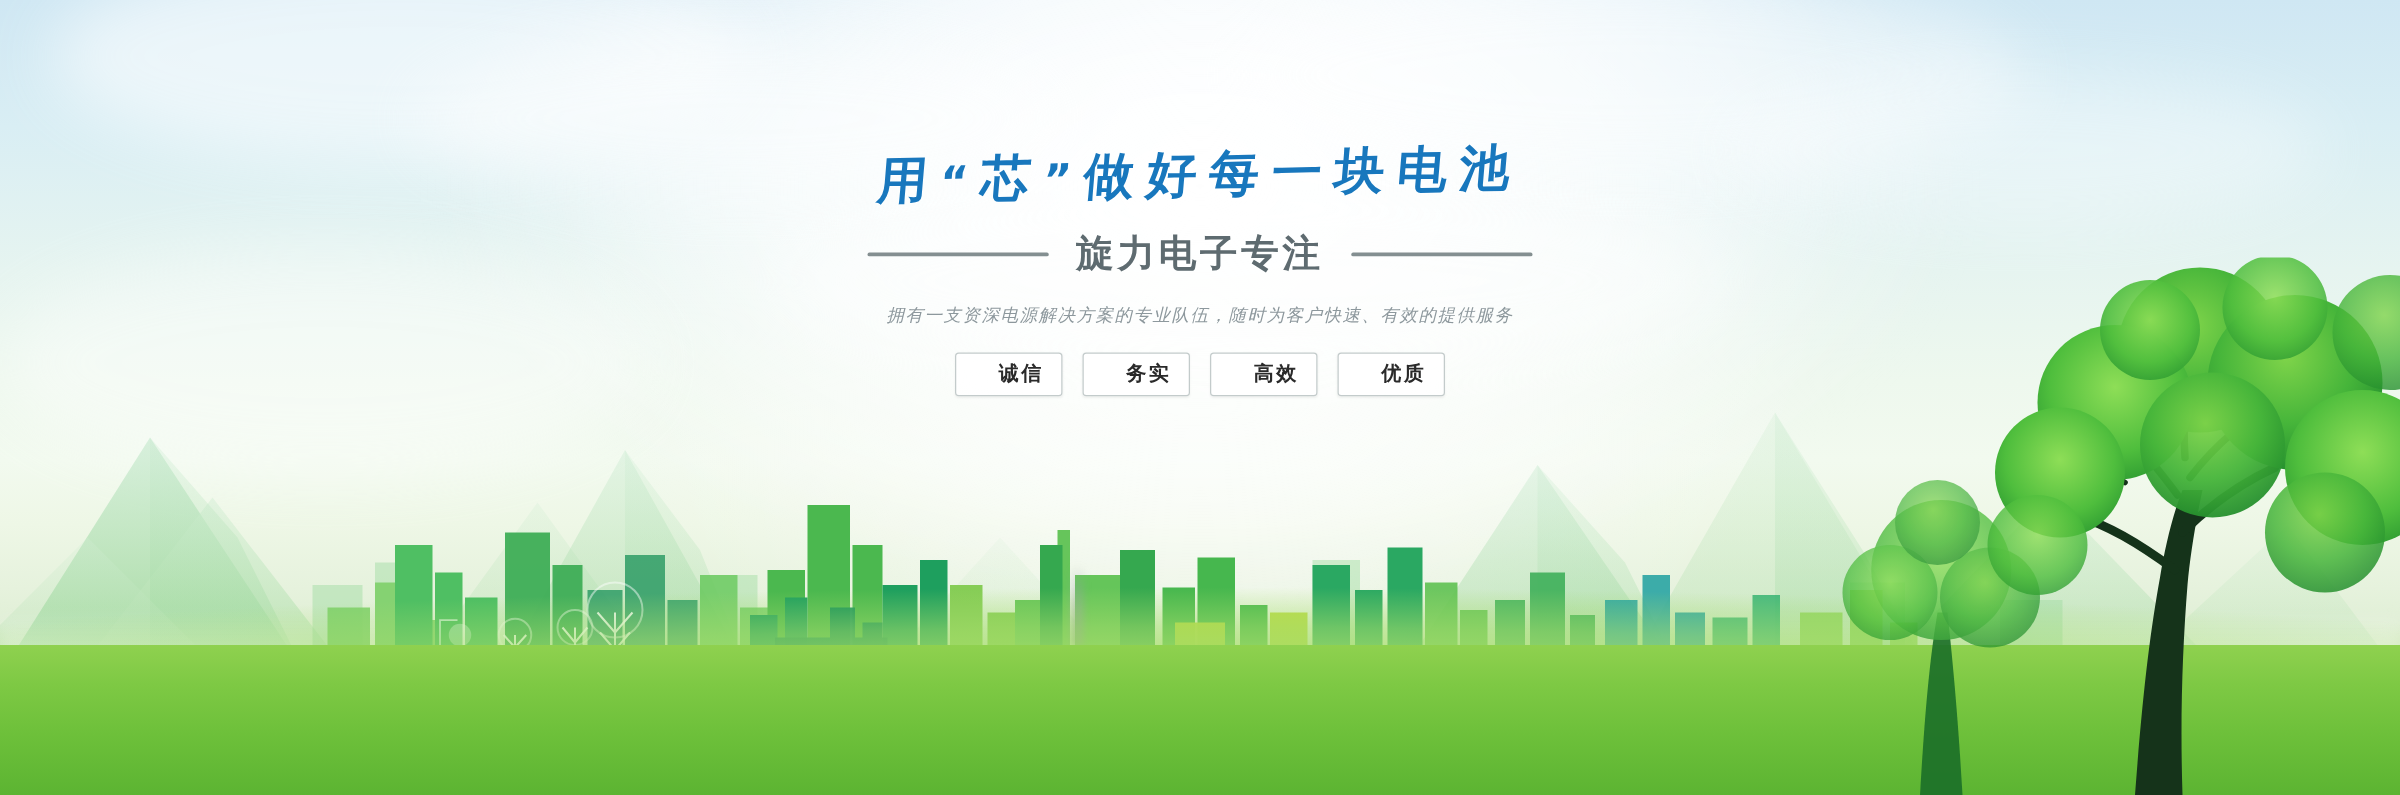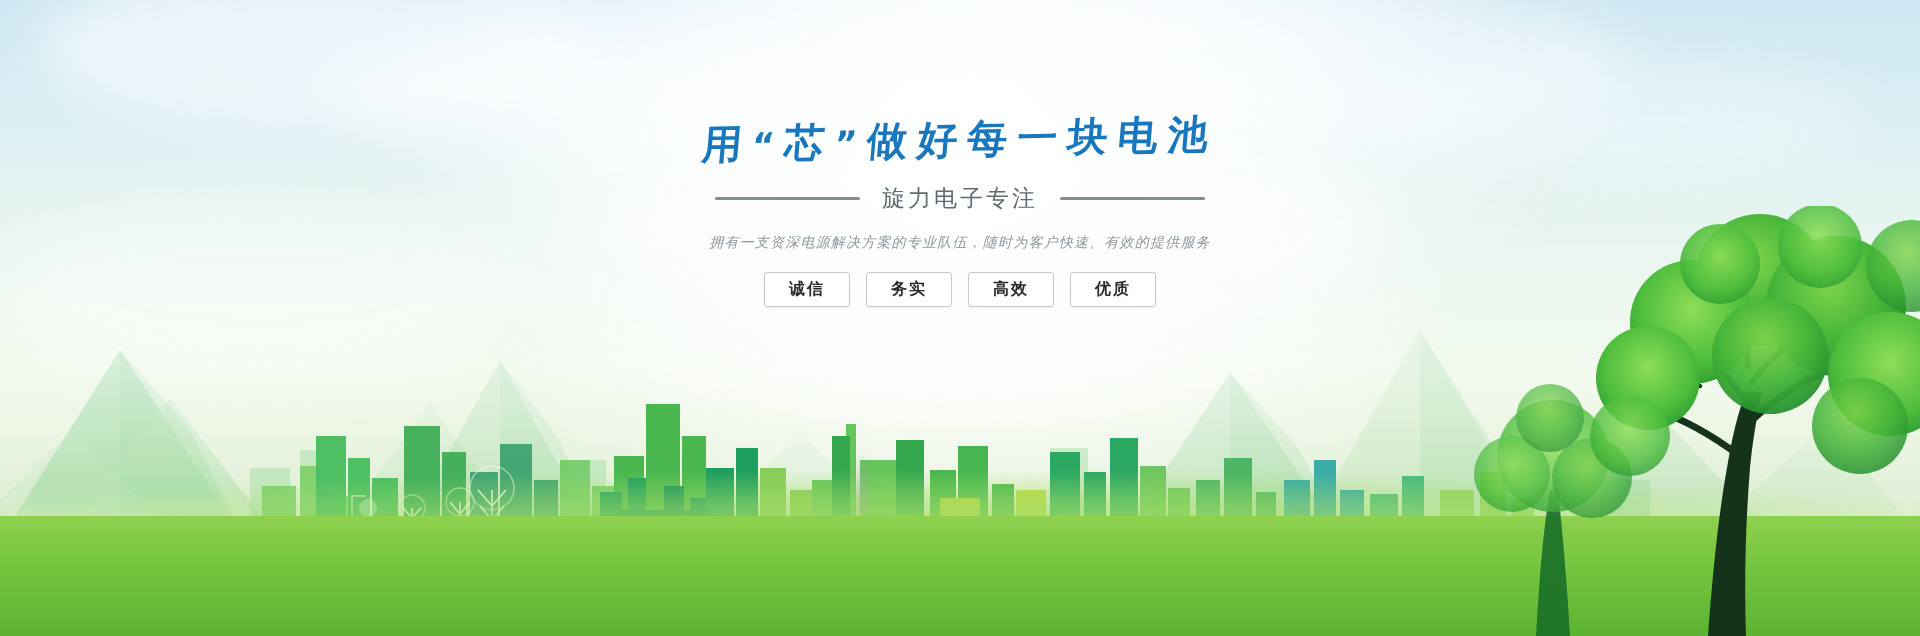--- a/index.html
+++ b/index.html
@@ -56,21 +56,21 @@
     text-shadow:0 1px 0 rgba(255,255,255,.6);
     transform:skewX(-6deg) rotate(-1.2deg);
   }
   .calli .q{font-family:"DejaVu Sans",sans-serif;font-size:34px;}
 
   .divrow{
     margin-top:16px;display:flex;align-items:center;justify-content:center;gap:22px;
   }
   .divline{width:145px;height:3px;background:#6f7b7e;border-radius:2px;opacity:.85;}
   .divtext{
-    font-size:23px;color:#5e6b70;letter-spacing:3px;font-weight:400;
+    font-size:30px;color:#5e6b70;letter-spacing:3px;font-weight:700;
     font-family:"DejaVu Sans","Liberation Sans",sans-serif;
   }
 
   .headline{
     margin-top:16px;
     font-size:42px;font-weight:700;letter-spacing:2px;color:#121212;
     font-family:"DejaVu Sans","Liberation Sans",sans-serif;
     text-shadow:0 1px 1px rgba(255,255,255,.55);
   }
 
@@ -85,20 +85,21 @@
     margin-top:20px;display:flex;justify-content:center;gap:16px;
   }
   .tag{
     min-width:56px;padding:6px 14px;
     background:rgba(255,255,255,.82);
     border:1px solid #c3cbcb;
     border-radius:3px;
     font-size:16px;font-weight:700;color:#2a2a2a;letter-spacing:2px;
     font-family:"DejaVu Sans","Liberation Sans",sans-serif;
     box-shadow:0 1px 2px rgba(0,0,0,.06);
+    text-align:right;
   }
 
   
   .city{position:absolute;left:0;bottom:96px;width:1920px;height:200px;}
   .smoke{
     position:absolute;left:857px;bottom:118px;width:10px;height:66px;
     background:linear-gradient(180deg,rgba(160,170,175,0) 0%, rgba(150,160,165,.55) 55%, rgba(140,150,155,.75) 100%);
     filter:blur(3px);border-radius:6px;
   }
 

